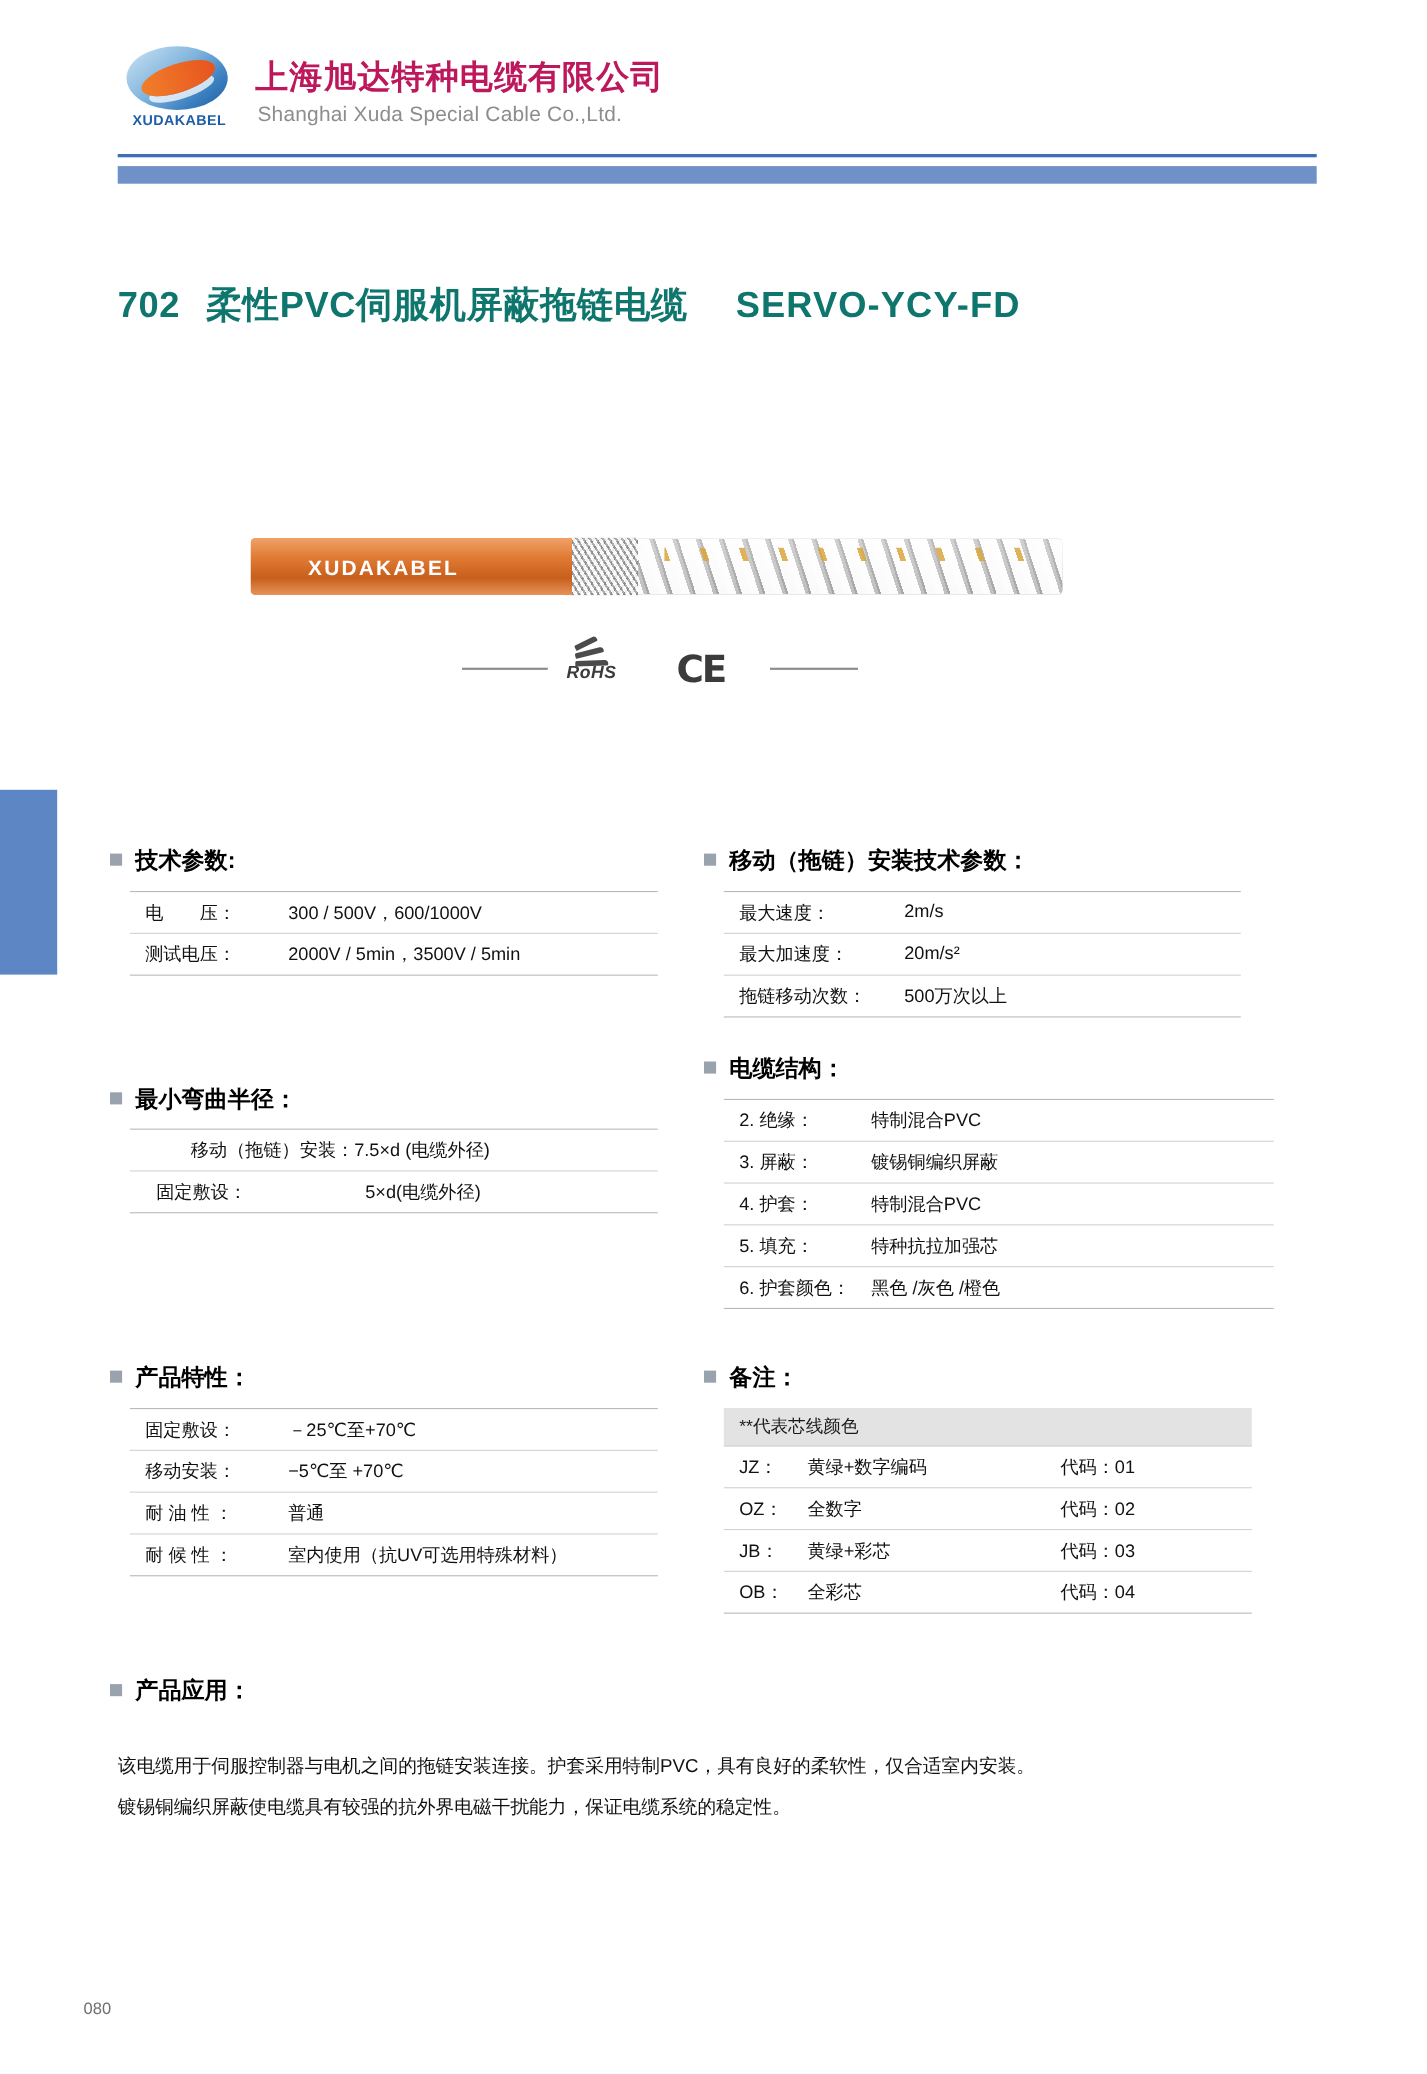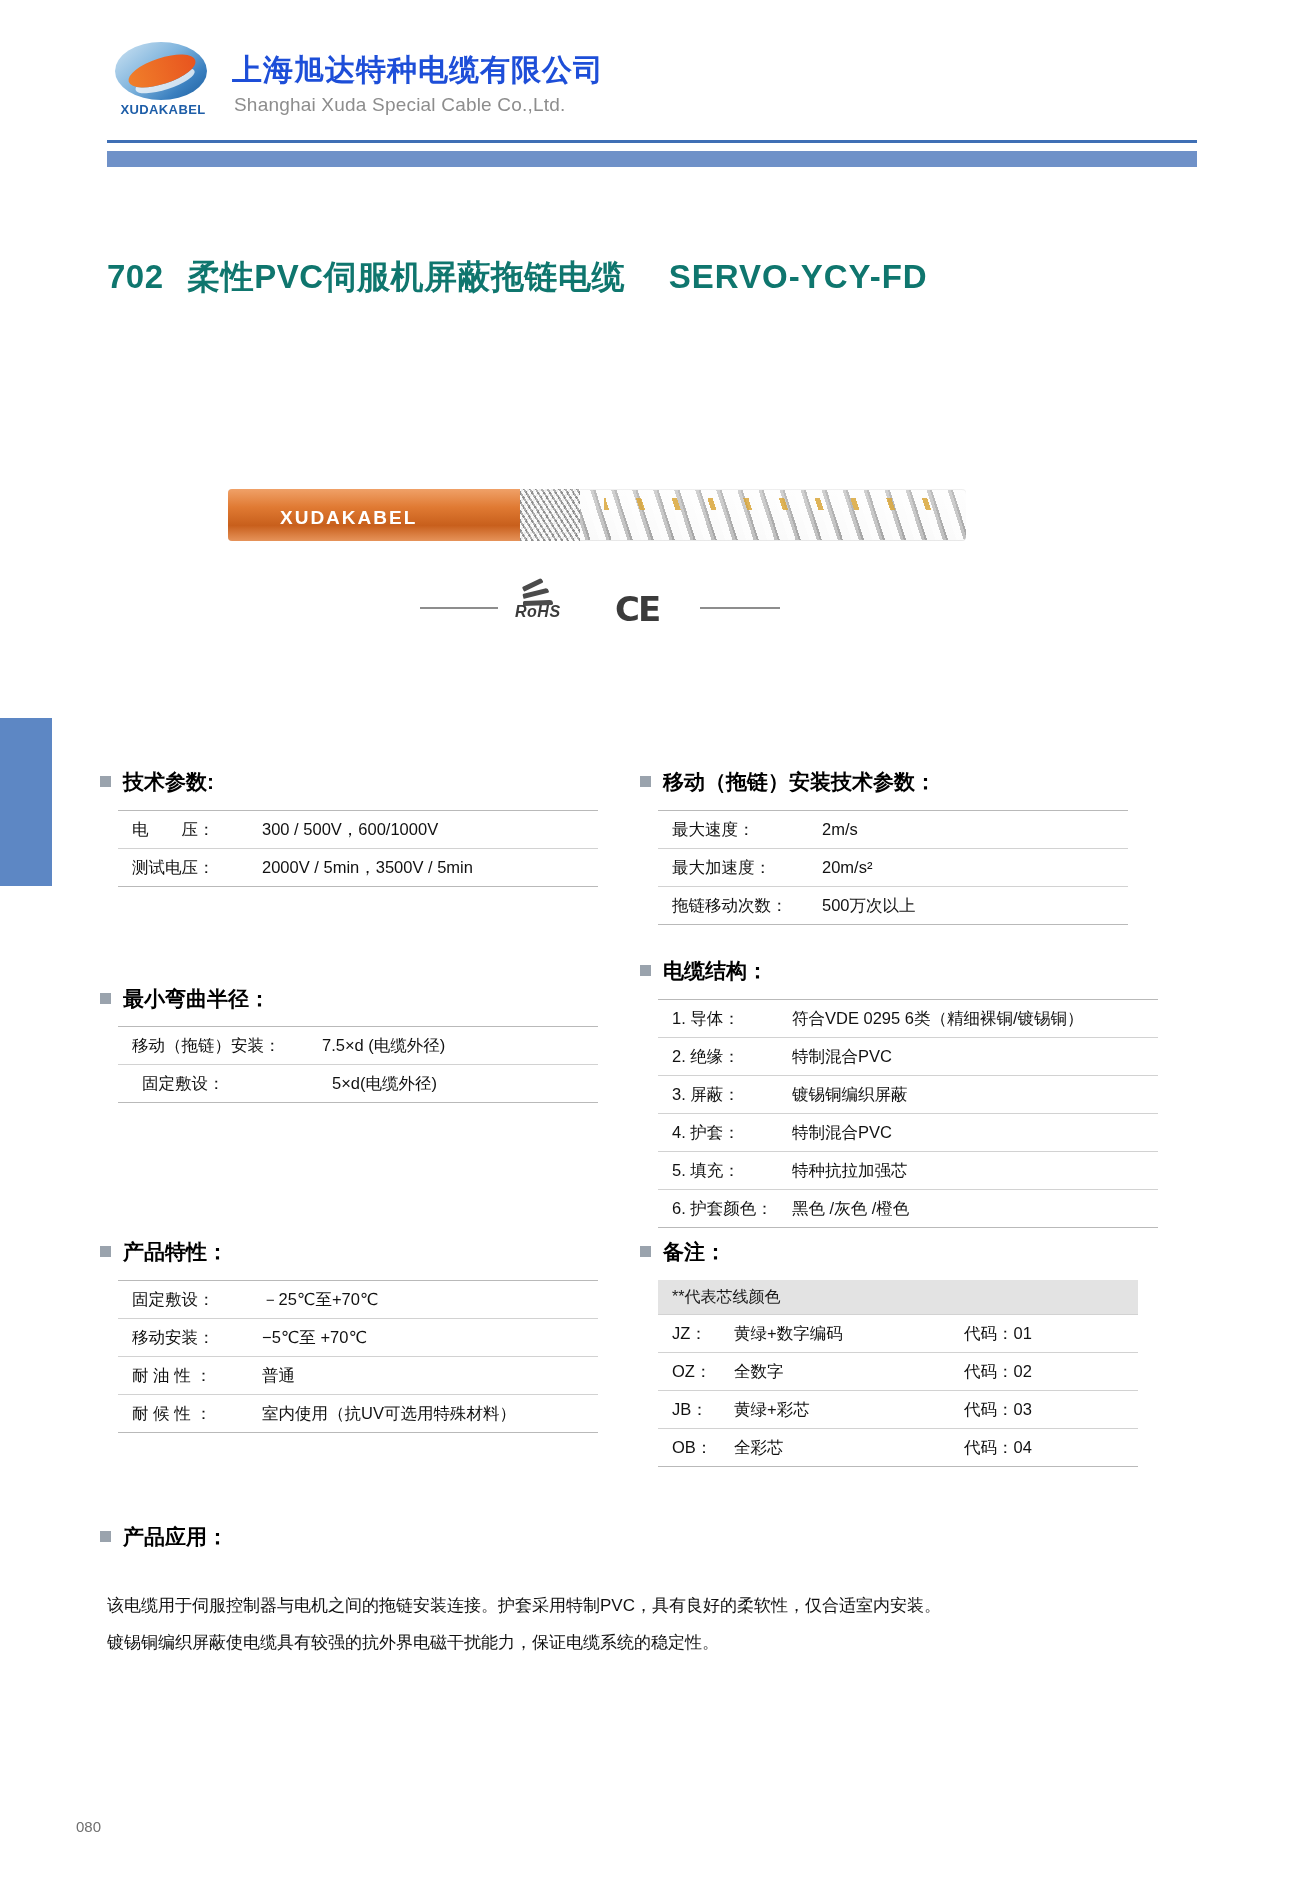--- a/index.html
+++ b/index.html
@@ -57,21 +57,21 @@
     font-weight: bold;
     color: #1e5ea8;
     letter-spacing: 0.4px;
   }
   .company-cn {
     position: absolute;
     left: 232px;
     top: 50px;
     font-size: 30px;
     font-weight: bold;
-    color: #1d4ed8;
+    color: #be185d;
     letter-spacing: 1px;
   }
   .company-en {
     position: absolute;
     left: 234px;
     top: 94px;
     font-size: 19px;
     color: #8d8d8d;
     letter-spacing: 0.2px;
   }
@@ -367,21 +367,21 @@
     <span class="k" style="width:130px;">测试电压：</span>
     <span class="v">2000V / 5min，3500V / 5min</span>
   </div>
 </div>
 
 <div class="sec-head" style="left:100px; top:985px;">
   <span class="bullet"></span><span>最小弯曲半径：</span>
 </div>
 <div class="spec" style="left:118px; top:1026px; width:480px;">
   <div class="row">
-    <span class="k" style="width:190px;">移动（拖链）安装：</span>
+    <span class="k" style="width:190px;text-align:right;">移动（拖链）安装：</span>
     <span class="v">7.5×d (电缆外径)</span>
   </div>
   <div class="row">
     <span class="k" style="width:190px; padding-left:24px;">固定敷设：</span>
     <span class="v">5×d(电缆外径)</span>
   </div>
 </div>
 
 <div class="sec-head" style="left:100px; top:1238px;">
   <span class="bullet"></span><span>产品特性：</span>
@@ -420,24 +420,20 @@
   <div class="row">
     <span class="k" style="width:150px;">拖链移动次数：</span>
     <span class="v">500万次以上</span>
   </div>
 </div>
 
 <div class="sec-head" style="left:640px; top:957px;">
   <span class="bullet"></span><span>电缆结构：</span>
 </div>
 <div class="spec" style="left:658px; top:999px; width:500px;">
-  <div class="row">
-    <span class="k" style="width:120px;">1. 导体：</span>
-    <span class="v">符合VDE 0295 6类（精细裸铜/镀锡铜）</span>
-  </div>
   <div class="row">
     <span class="k" style="width:120px;">2. 绝缘：</span>
     <span class="v">特制混合PVC</span>
   </div>
   <div class="row">
     <span class="k" style="width:120px;">3. 屏蔽：</span>
     <span class="v">镀锡铜编织屏蔽</span>
   </div>
   <div class="row">
     <span class="k" style="width:120px;">4. 护套：</span>

